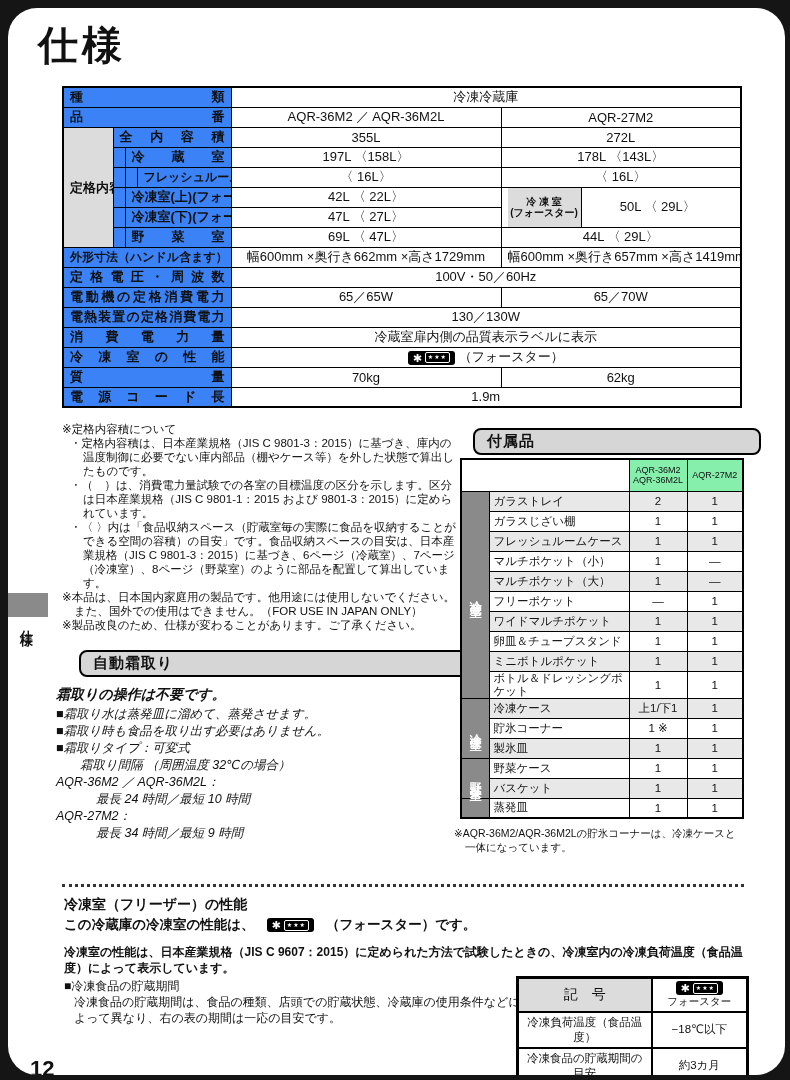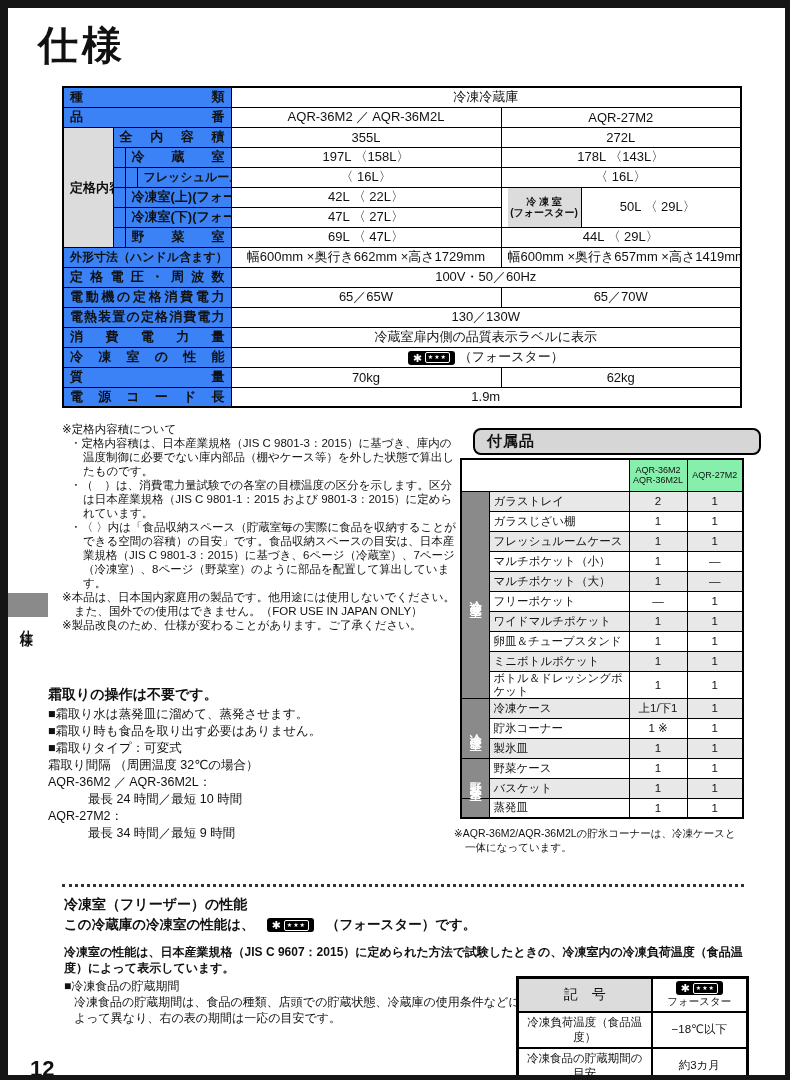--- a/index.html
+++ b/index.html
@@ -1,18 +1,18 @@
 <!DOCTYPE html>
 <html><head>
 <meta charset="utf-8">
 <style>
   * { margin:0; padding:0; box-sizing:border-box; }
   html,body { width:790px; height:1080px; }
   body { background:#151515; font-family:"Liberation Sans","DejaVu Sans",sans-serif; color:#111; }
-  .sheet { position:absolute; left:8px; top:8px; width:777px; height:1067px; background:#fff; overflow:hidden; }
+  .sheet { position:absolute; left:8px; top:8px; width:777px; height:1067px; background:#fff; overflow:hidden;border-radius:29px; }
 
   .page-title { position:absolute; left:30px; top:10px; font-size:40px; font-weight:900; letter-spacing:4px; }
 
   
   table { border-collapse:collapse; }
   .spec { position:absolute; left:54px; top:78px; width:678px; table-layout:fixed; }
   .spec td { border:1px solid #000; height:20px; font-size:13px; padding:0 6px; overflow:hidden; white-space:nowrap; }
   .spec { border:2px solid #000; }
   .lab { background:#3b82f6; font-weight:bold; }
   .jus { text-align:justify; text-align-last:justify; }
@@ -32,23 +32,23 @@
 
   
   .notes { position:absolute; left:54px; top:414px; width:396px; font-size:11.5px; line-height:14px; }
   .note-top { padding-left:12px; text-indent:-12px; }
   .note-b   { margin-left:8px; padding-left:13px; text-indent:-13px; }
 
   
   .barhead { position:absolute; background:#d6d6d6; border:2px solid #000; border-radius:8px; font-weight:bold; font-size:15px; padding:2px 12px; letter-spacing:1px;margin-left:17px; }
 
   
-  .defrost { position:absolute; left:40px; top:678px; width:390px; font-size:12.5px; line-height:17px; }
+  .defrost { position:absolute; left:48px; top:678px; width:390px; font-size:12.5px; line-height:17px;font-style:italic; }
   .defrost .lead { font-size:14px; font-weight:bold; margin-bottom:3px; }
-  .defrost .int-label { margin-left:0; }
+  .defrost .int-label { margin-left:24px; }
   .defrost .int-model { }
   .defrost .int-val   { margin-left:40px; }
 
   
   .acc { position:absolute; left:452px; top:450px; width:282px; table-layout:fixed; border:2px solid #000; }
   .acc td,.acc th { border:1px solid #000; font-size:11.5px; padding:0 4px; height:20px; }
   .acc thead th { border:1px solid #000; background:#86efac; font-weight:normal; font-size:9px; line-height:10px; text-align:center; height:32px; padding:0 1px; }
   .acc thead .noborder { border:none; background:transparent; }
   .acc .g { background:#8a8a8a; color:#fff; font-weight:bold; font-size:12px; text-align:center; padding:0; }
   .acc .g span { writing-mode:vertical-rl; letter-spacing:3px; }
@@ -190,20 +190,21 @@
 
   <div class="notes">
     <div class="note-top">※定格内容積について</div>
     <div class="note-b">・定格内容積は、日本産業規格（JIS C 9801-3：2015）に基づき、庫内の温度制御に必要でない庫内部品（棚やケース等）を外した状態で算出したものです。</div>
     <div class="note-b">・（　）は、消費電力量試験での各室の目標温度の区分を示します。区分は日本産業規格（JIS C 9801-1：2015 および 9801-3：2015）に定められています。</div>
     <div class="note-b">・〈 〉内は「食品収納スペース（貯蔵室毎の実際に食品を収納することができる空間の容積）の目安」です。食品収納スペースの目安は、日本産業規格（JIS C 9801-3：2015）に基づき、6ページ（冷蔵室）、7ページ（冷凍室）、8ページ（野菜室）のように部品を配置して算出しています。</div>
     <div class="note-top">※本品は、日本国内家庭用の製品です。他用途には使用しないでください。また、国外での使用はできません。（FOR USE IN JAPAN ONLY）</div>
     <div class="note-top">※製品改良のため、仕様が変わることがあります。ご了承ください。</div>
   </div>
 
+  <div class="barhead" style="left:54px; top:642px; width:390px;">自動霜取り</div>
   <div class="defrost">
     <div class="lead">霜取りの操作は不要です。</div>
     <div>■霜取り水は蒸発皿に溜めて、蒸発させます。</div>
     <div>■霜取り時も食品を取り出す必要はありません。</div>
     <div>■霜取りタイプ：可変式</div>
     <div class="int-label">霜取り間隔 （周囲温度 32℃の場合）</div>
     <div class="int-model">AQR-36M2 ／ AQR-36M2L：</div>
     <div class="int-val">最長 24 時間／最短 10 時間</div>
     <div class="int-model">AQR-27M2：</div>
     <div class="int-val">最長 34 時間／最短 9 時間</div>

